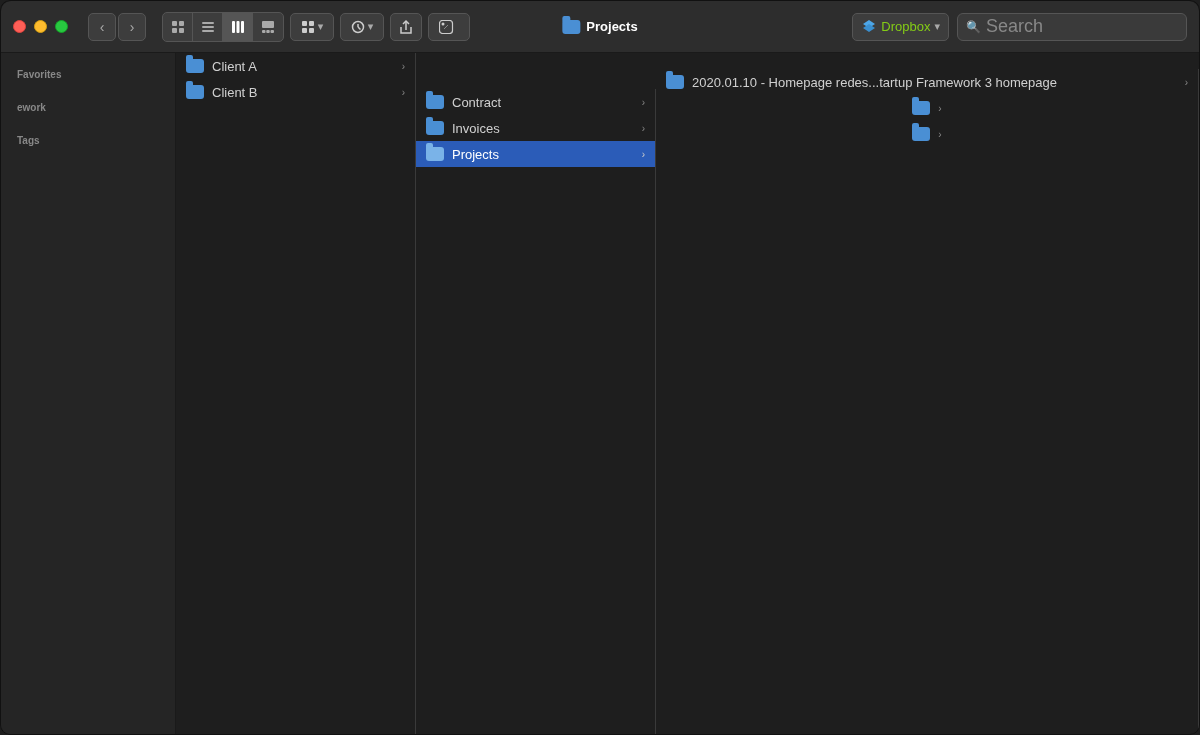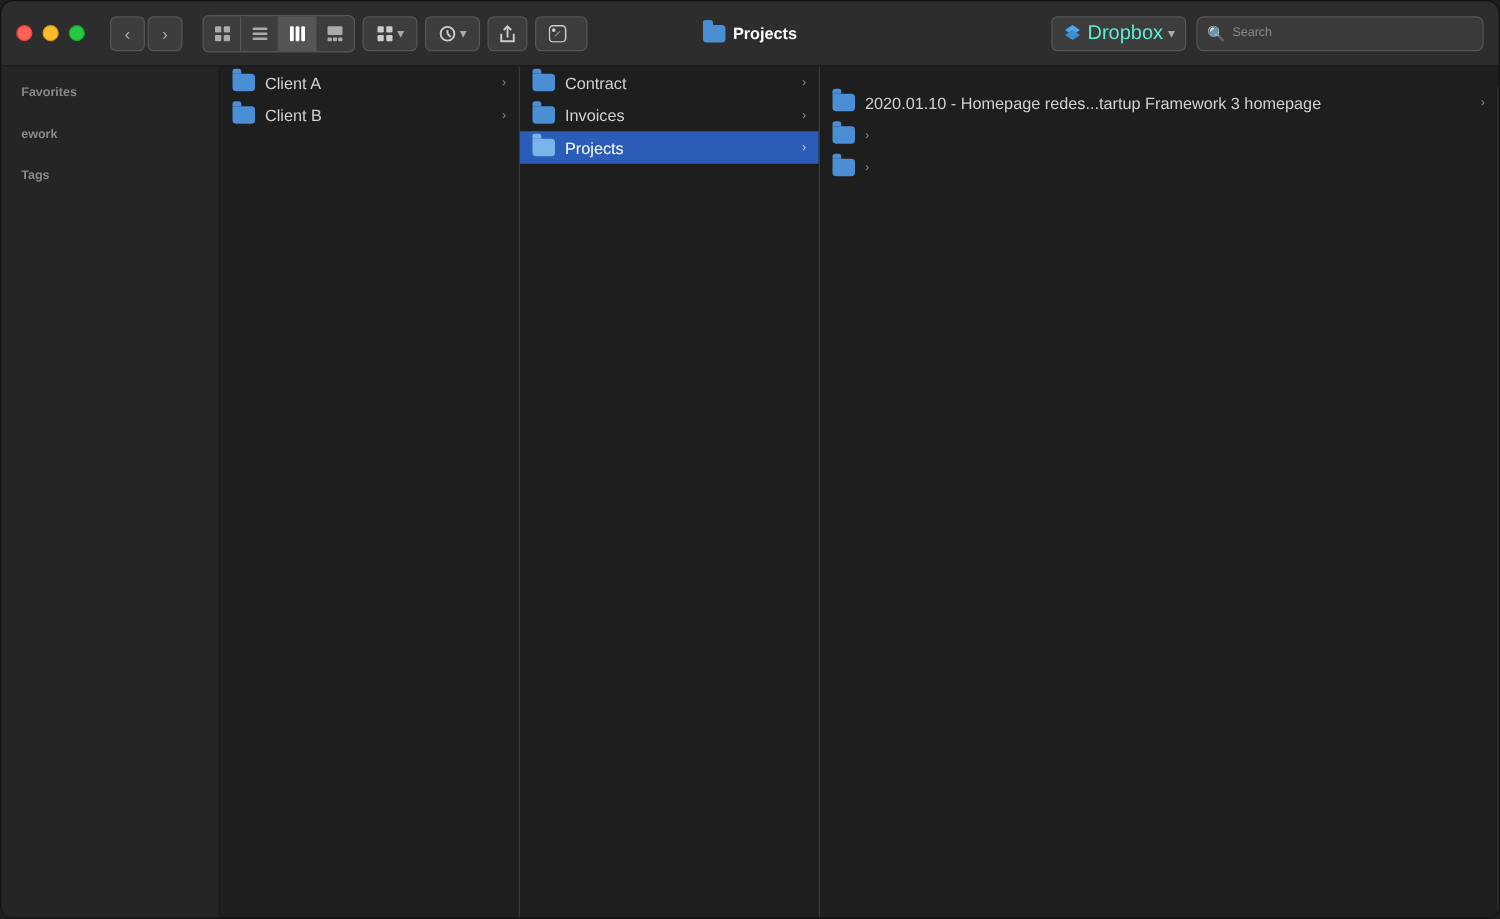--- a/index.html
+++ b/index.html
@@ -147,21 +147,21 @@
     .search-icon-el {
       color: #888;
       font-size: 12px;
     }
 
     .search-input {
       background: transparent;
       border: none;
       outline: none;
       color: #aaa;
-      font-size: 10px;
+      font-size: 18px;
       width: 100%;
     }
 
     .search-input::placeholder { color: #888; }
 
     
     .main-area {
       display: flex;
       height: calc(735px - 52px);
     }
@@ -196,33 +196,34 @@
 
     
     .column-pane {
       border-right: 1px solid #3a3a3a;
       overflow: hidden;
       display: flex;
       flex-direction: column;
     }
 
     .column-pane-1 { width: 240px; }
-    .column-pane-2 { width: 240px; }
+    .column-pane-2 { width: 240px; margin-top: 36px; }
     .column-pane-3 { flex: 1; margin-top: 16px; }
 
     .column-item {
       display: flex;
       align-items: center;
       padding: 4px 10px;
       cursor: pointer;
       color: #d0d0d0;
       font-size: 13px;
       gap: 8px;
       min-height: 26px;
       position: relative;
+      justify-content: center;
     }
     .column-item.selected {
       background: #2b5cb8;
       color: #fff;
     }
 
     .column-item-name {
       flex: 1;
       overflow: hidden;
       text-overflow: ellipsis;
@@ -367,21 +368,21 @@
       <span>Projects</span>
     </div>
 
     <div class="toolbar-spacer"></div>
 
     <div class="dropbox-btn" style="margin-right:8px;">
       <svg width="16" height="16" viewBox="0 0 16 16" fill="#4da6e8">
         <path d="M8 1L2 5l6 4 6-4L8 1z"></path>
         <path d="M2 9l6 4 6-4-6-4L2 9z" fill="#3a8fd0"></path>
       </svg>
-      <span style="font-size:16px;color:#5eead4;">Dropbox</span>
+      <span style="font-size:13px;color:#84cc16;">Dropbox</span>
       <span style="color:#aaa;font-size:11px;">▾</span>
     </div>
 
     <div class="search-container">
       <span class="search-icon-el">🔍</span>
       <input class="search-input" type="text" placeholder="Search" style="">
     </div>
   </div>
 
   <div class="main-area">

